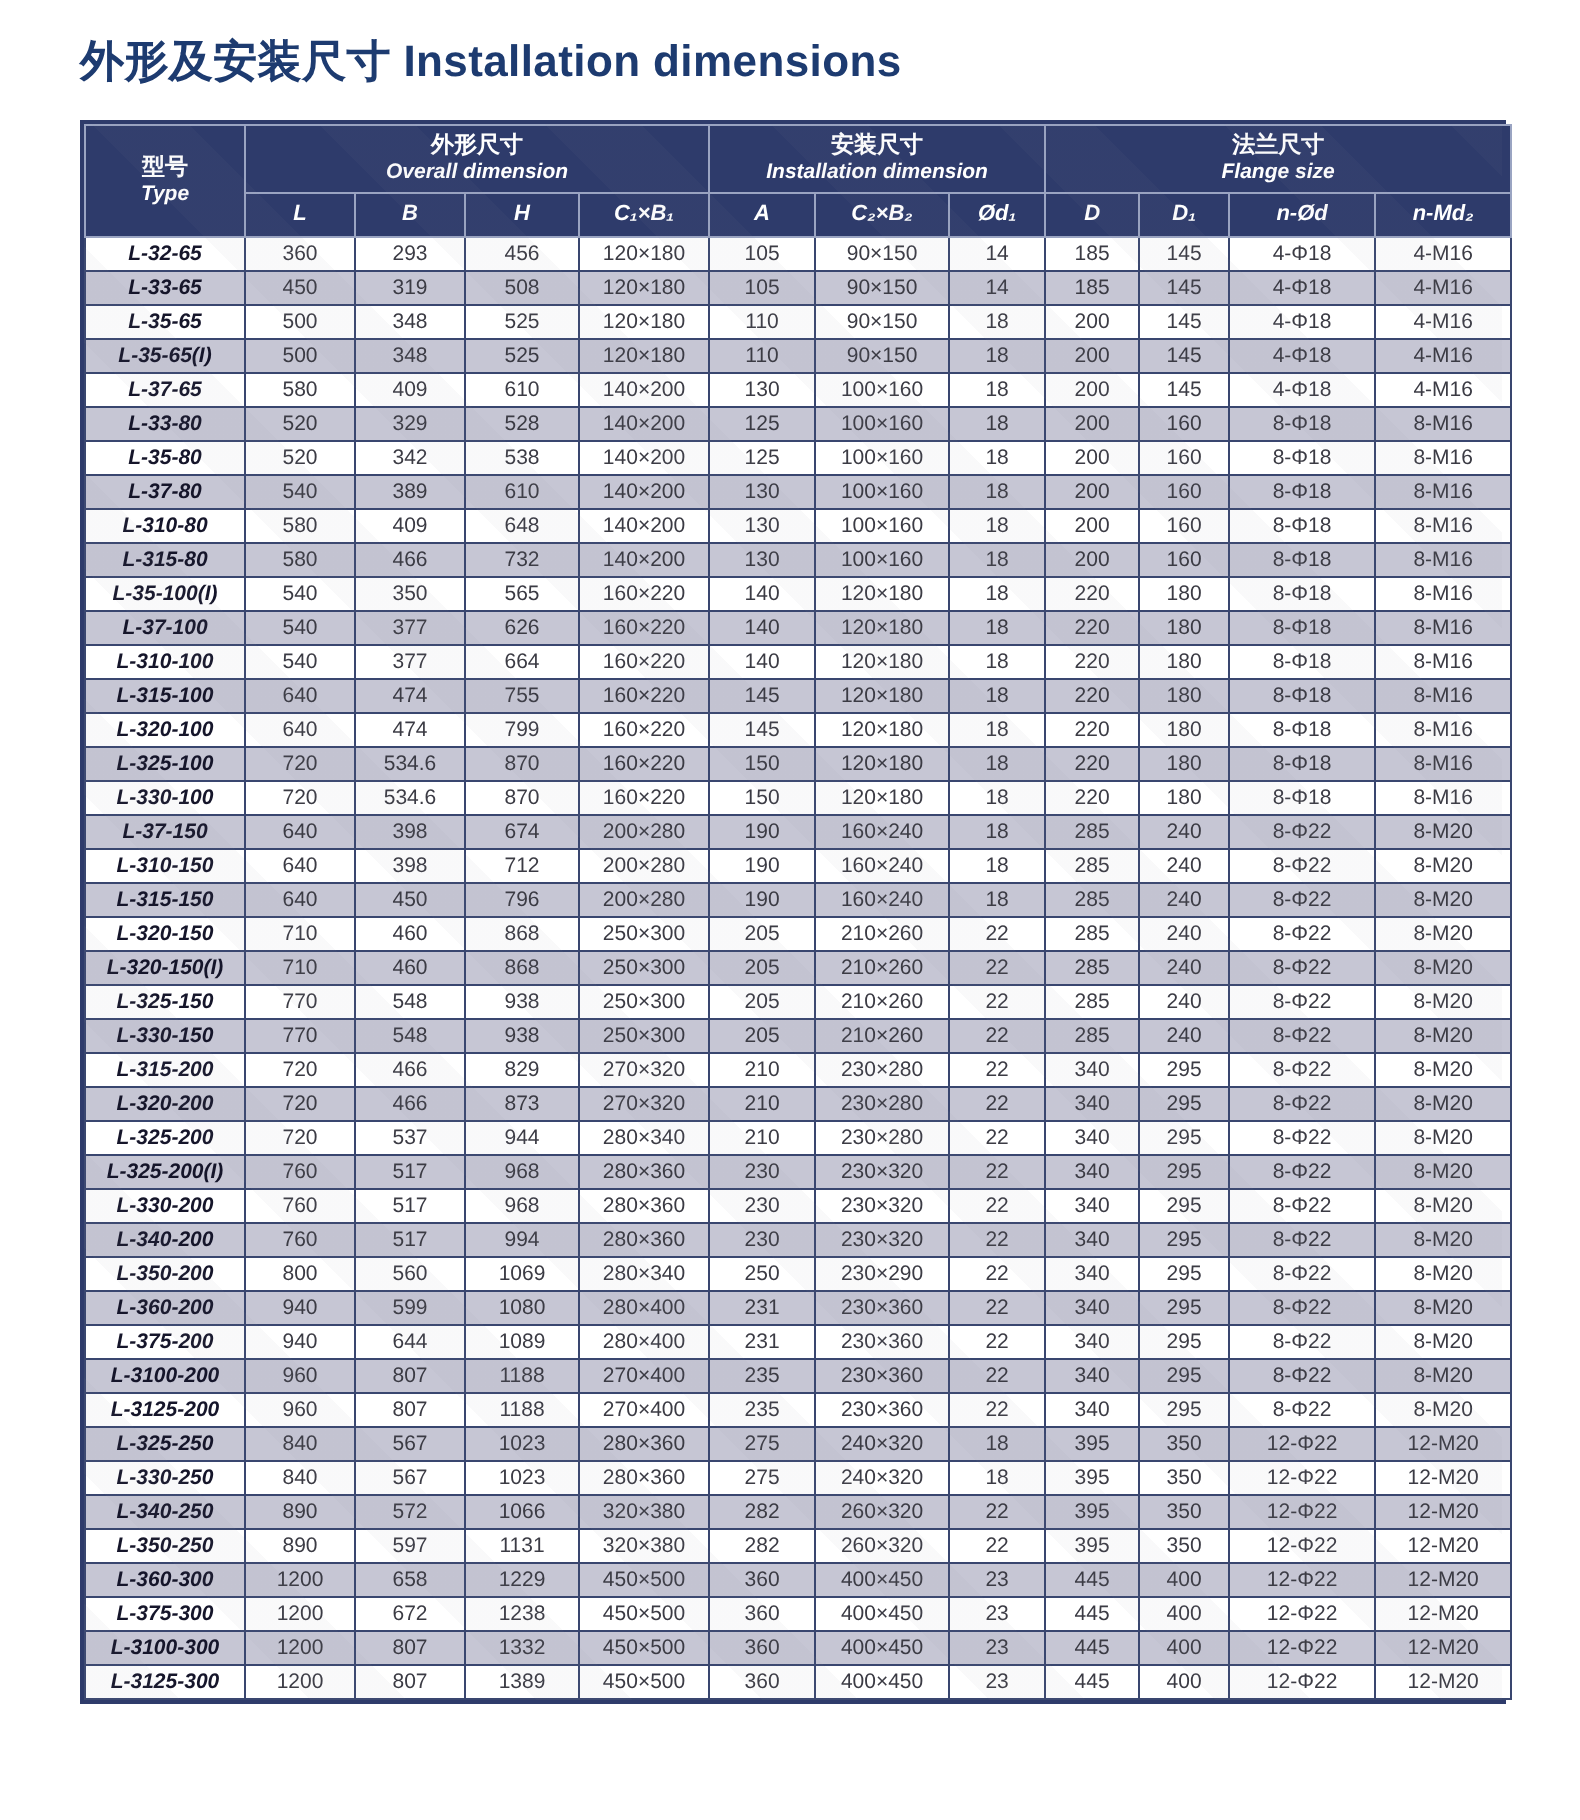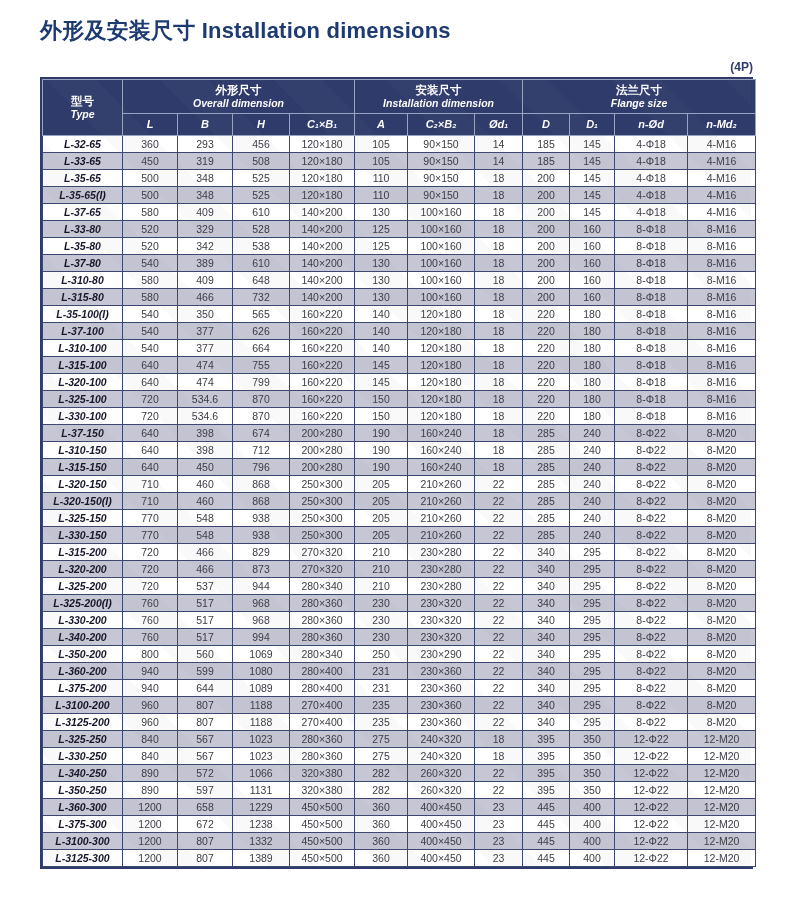--- a/index.html
+++ b/index.html
@@ -87,21 +87,20 @@
     font-size: 10.5px;
   }
 </style>
 </head>
 <body>
 
 <div class="page">
 
   <h1 class="page-title">外形及安装尺寸 Installation dimensions</h1>
 
-  <div class="pole-note">(4P)</div>
 
   <div class="table-wrap">
     <table>
       <colgroup>
         <col style="width:80px">
           <col style="width:55px">
           <col style="width:55px">
           <col style="width:57px">
         <col style="width:65px">
           <col style="width:53px">

